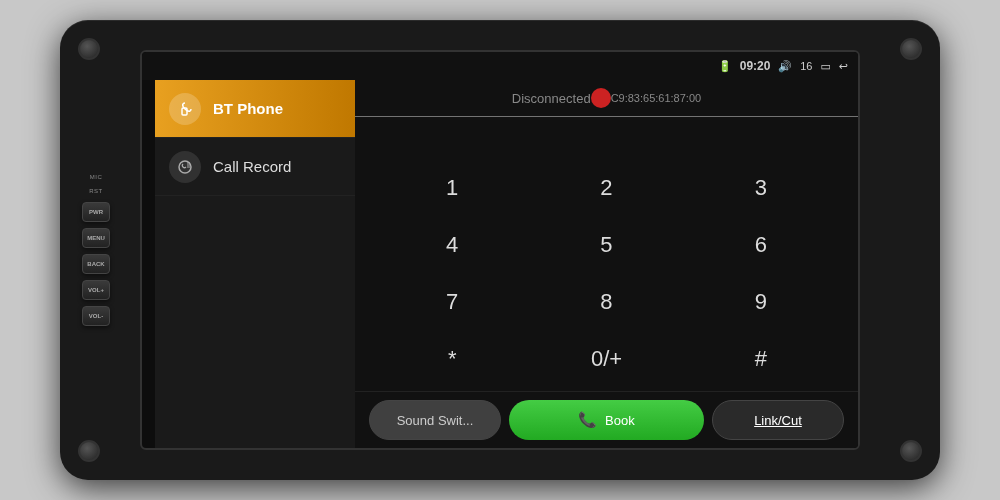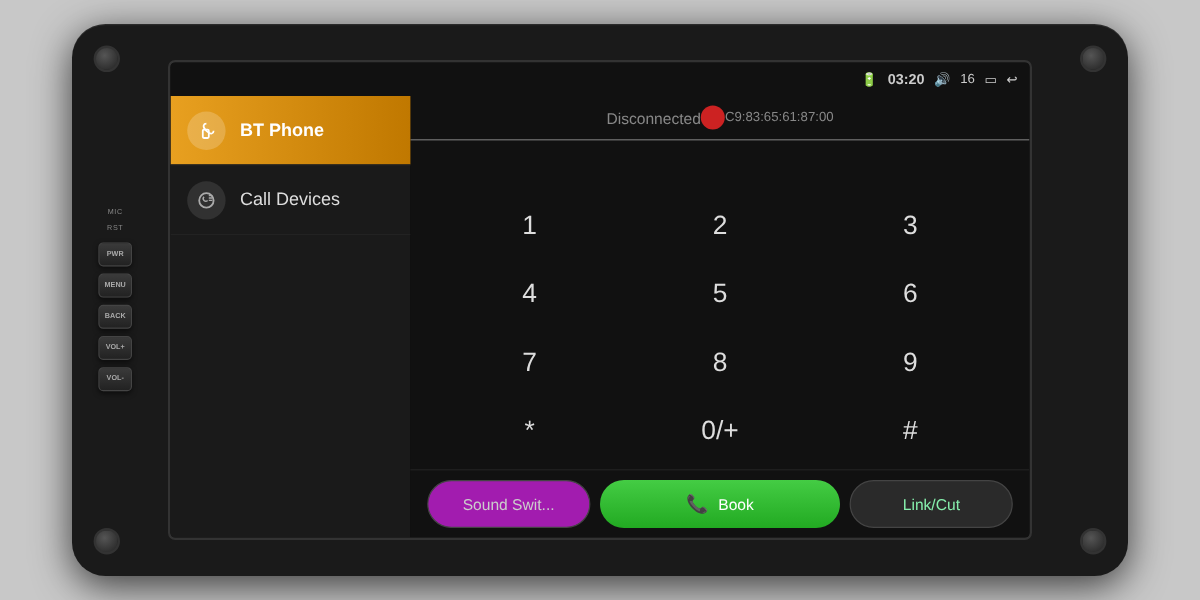--- a/index.html
+++ b/index.html
@@ -122,20 +122,21 @@
     }
 
     
     .sidebar {
       width: 200px;
       background: #1a1a1a;
       flex-shrink: 0;
       display: flex;
       flex-direction: column;
       padding: 0;
+      margin-left: 13px;
     }
 
     .menu-item {
       display: flex;
       align-items: center;
       padding: 0 14px;
       height: 58px;
       cursor: pointer;
       gap: 12px;
       border-bottom: 1px solid #222;
@@ -256,34 +257,35 @@
       height: 40px;
       border-radius: 20px;
       display: flex;
       align-items: center;
       justify-content: center;
       cursor: pointer;
       font-size: 13px;
       font-weight: 500;
     }
     .action-btn.sound {
-      background: #a21caf;
+      background: #404040;
       color: #ccc;
       border: 1px solid #444;
     }
     .action-btn.dial {
       background: linear-gradient(180deg, #44cc44, #22aa22);
       color: #fff;
       gap: 8px;
       flex: 1.5;
     }
     .action-btn.link {
       background: #2a2a2a;
-      color: #86efac;
+      color: #ffffff;
       border: 1px solid #444;
+      text-decoration: underline;
     }
     .phone-icon-dial {
       font-size: 15px;
     }
   </style>
 </head>
 <body>
 
 <div class="car-unit">
 
@@ -309,21 +311,21 @@
     </div>
     <div class="side-btn">
       <span class="side-btn-text">VOL-</span>
     </div>
   </div>
 
   <div class="screen">
 
     <div class="status-bar">
       <span class="status-icon">🔋</span>
-      <span class="status-time">03:20</span>
+      <span class="status-time">09:20</span>
       <span class="status-icon">🔊</span>
       <span class="status-battery">16</span>
       <span class="status-icon">▭</span>
       <span class="status-icon">↩</span>
     </div>
 
     <div class="main-content">
 
       <div class="sidebar">
 
@@ -343,21 +345,21 @@
         <div class="menu-item">
           <div class="menu-icon">
             <svg width="18" height="18" viewBox="0 0 18 18" fill="none">
               <circle cx="9" cy="9" r="6" stroke="#aaa" stroke-width="1.5" fill="none"></circle>
               <path d="M7 6 C6 7 6 8 7 9 C8 10 9 10 10 9" stroke="#aaa" stroke-width="1.2" fill="none"></path>
               <line x1="11" y1="5" x2="14" y2="5" stroke="#aaa" stroke-width="1.2"></line>
               <line x1="11" y1="7" x2="14" y2="7" stroke="#aaa" stroke-width="1.2"></line>
               <line x1="11" y1="9" x2="14" y2="9" stroke="#aaa" stroke-width="1.2"></line>
             </svg>
           </div>
-          <span class="menu-label">Call Devices</span>
+          <span class="menu-label">Call Record</span>
         </div>
 
 
       </div>
 
       <div class="dial-panel">
 
         <div class="dial-header">
           <span class="disconnected-text">Disconnected</span>
           <div class="record-btn"></div>

